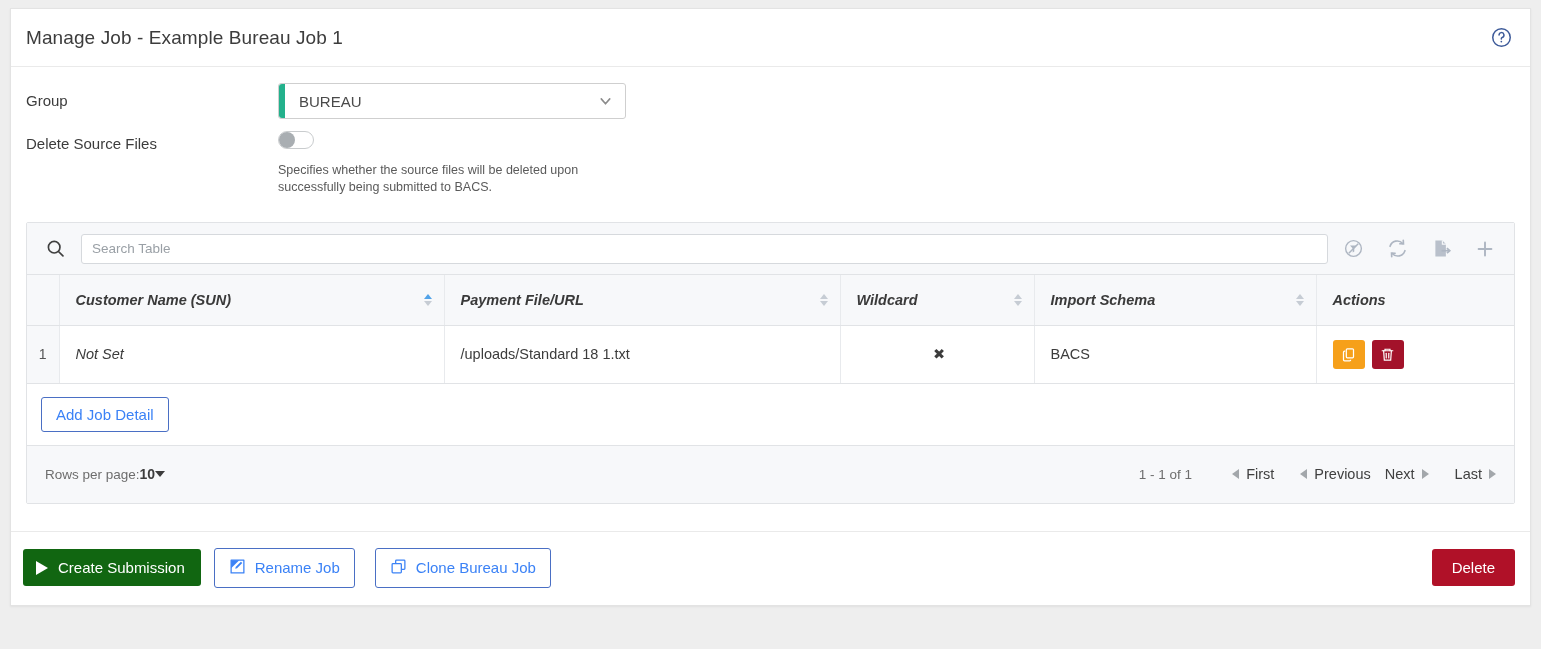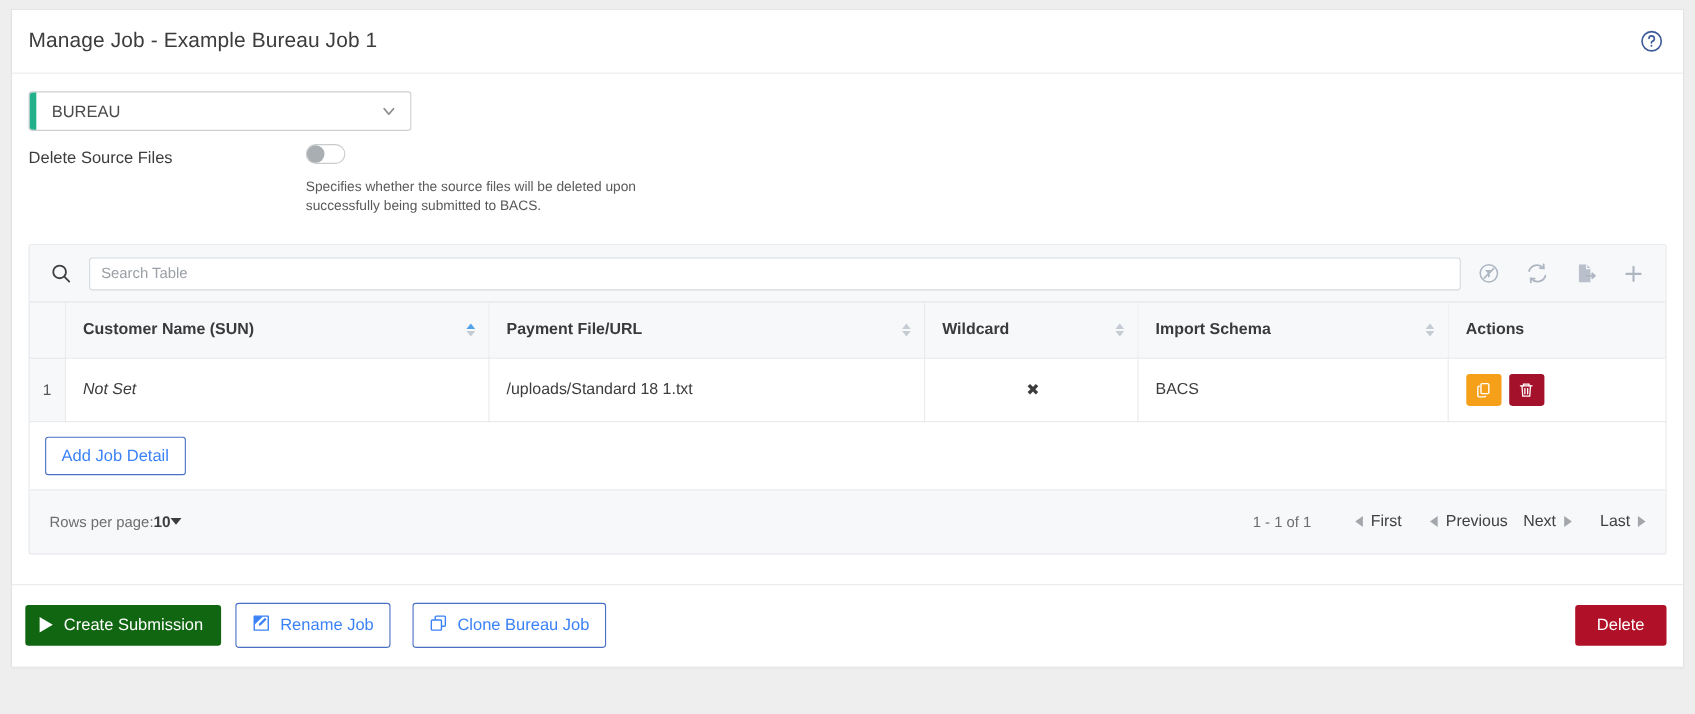--- a/index.html
+++ b/index.html
@@ -172,21 +172,21 @@
     padding: 14px 12px 14px 16px;
     height: 50px;
     position: relative;
     cursor: pointer;
     white-space: nowrap;
   }
   table.grid th.col-idx {
     width: 32px; padding: 0; cursor: default;
     border-right: 1px solid #e8eaed;
   }
-  table.grid th .th-inner { display: flex; align-items: center; }
+  table.grid th .th-inner { display: flex; align-items: center; font-style: italic; }
   table.grid th .sorter {
     margin-left: auto;
     display: flex; flex-direction: column;
     gap: 2px;
     padding-left: 10px;
   }
   .tri { width: 0; height: 0; border-left: 4.5px solid transparent; border-right: 4.5px solid transparent; }
   .tri-up { border-bottom: 5px solid #c6ccd4; }
   .tri-dn { border-top: 5px solid #c6ccd4; }
   .tri-up.on { border-bottom-color: #52a3e8; }
@@ -311,20 +311,21 @@
           <circle cx="12" cy="12" r="10"></circle>
           <path d="M9.2 9.2a2.8 2.8 0 1 1 3.6 2.7c-.7.25-1 .8-1 1.5v.4" stroke-linecap="round"></path>
           <circle cx="11.8" cy="16.6" r="1" fill="currentColor" stroke="none"></circle>
         </svg>
       </div>
     </div>
 
     <div class="card-body">
 
       <div class="form-row">
+        <div class="form-label">Group</div>
         <div class="select-wrap">
           <div class="select-accent"></div>
           <div class="select-value">BUREAU</div>
           <div class="select-caret">
             <svg width="17" height="17" viewBox="0 0 24 24" fill="none" stroke="currentColor" stroke-width="2.2" stroke-linecap="round" stroke-linejoin="round">
                 <polyline points="6 9 12 16 18 9"></polyline>
               </svg>
           </div>
         </div>
       </div>

